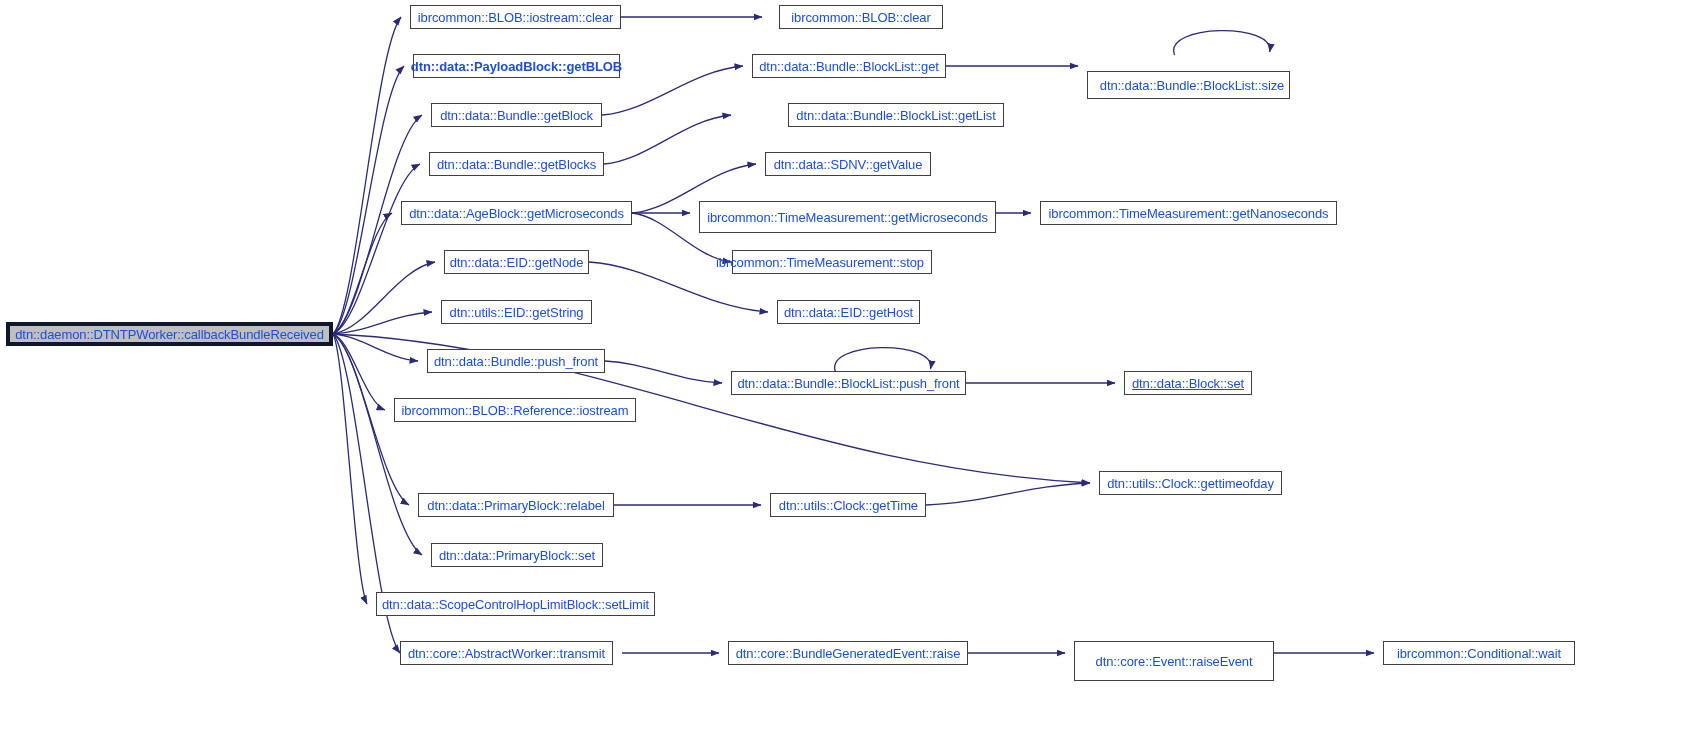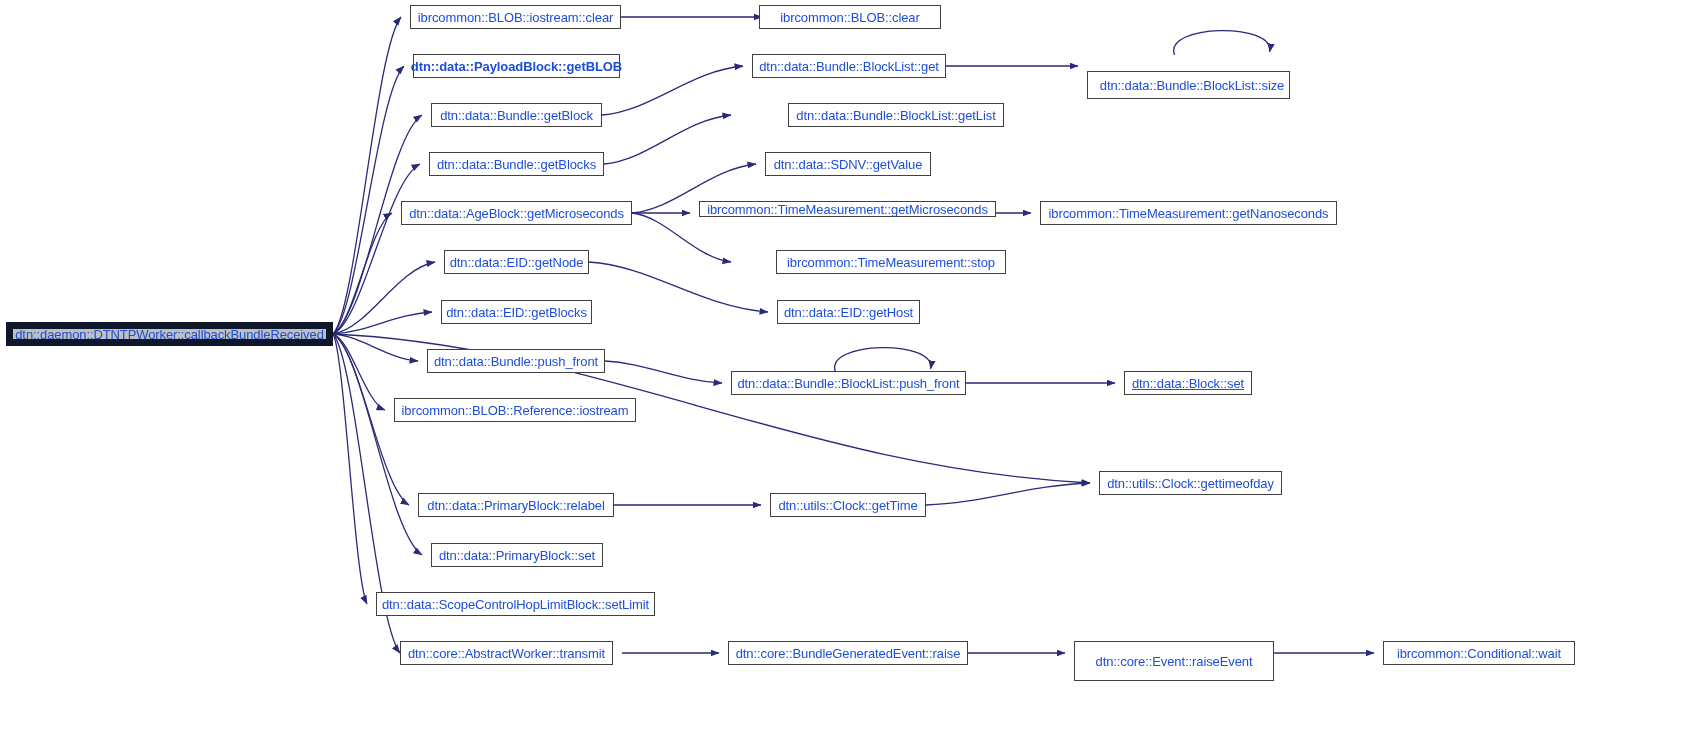--- a/index.html
+++ b/index.html
@@ -32,21 +32,21 @@
     font-size: 13px;
     line-height: 1;
     display: flex;
     align-items: center;
     justify-content: center;
     white-space: nowrap;
     letter-spacing: -0.1px;
   }
   .node.root {
     background: #bfbfbf;
-    border: 7px solid #0f172a;
+    border: 4px solid #0f172a;
     font-weight: normal;
   }
   .node .lbl {
     padding: 0 7px;
   }
 </style>
 </head>
 <body>
 
 <div id="canvas">
@@ -107,65 +107,65 @@
       <div class="node" style="left: 429px; top: 152px; width: 175px; height: 24px;">
         <span class="lbl">dtn::data::Bundle::getBlocks</span>
       </div>
       <div class="node" style="left: 401px; top: 201px; width: 231px; height: 24px;">
         <span class="lbl">dtn::data::AgeBlock::getMicroseconds</span>
       </div>
       <div class="node" style="left: 444px; top: 250px; width: 145px; height: 24px;">
         <span class="lbl">dtn::data::EID::getNode</span>
       </div>
       <div class="node" style="left: 441px; top: 300px; width: 151px; height: 24px;">
-        <span class="lbl">dtn::data::EID::getBlocks</span>
+        <span class="lbl">dtn::utils::EID::getString</span>
       </div>
       <div class="node" style="left: 427px; top: 349px; width: 178px; height: 24px;">
         <span class="lbl">dtn::data::Bundle::push_front</span>
       </div>
       <div class="node" style="left: 394px; top: 398px; width: 242px; height: 24px;">
         <span class="lbl">ibrcommon::BLOB::Reference::iostream</span>
       </div>
       <div class="node" style="left: 418px; top: 493px; width: 196px; height: 24px;">
         <span class="lbl">dtn::data::PrimaryBlock::relabel</span>
       </div>
       <div class="node" style="left: 431px; top: 543px; width: 172px; height: 24px;">
         <span class="lbl">dtn::data::PrimaryBlock::set</span>
       </div>
       <div class="node" style="left: 376px; top: 592px; width: 279px; height: 24px;">
         <span class="lbl">dtn::data::ScopeControlHopLimitBlock::setLimit</span>
       </div>
       <div class="node" style="left: 400px; top: 641px; width: 213px; height: 24px;">
         <span class="lbl">dtn::core::AbstractWorker::transmit</span>
       </div>
-      <div class="node" style="left: 759px; top: 5px; width: 182px; height: 24px;">
+      <div class="node" style="left: 779px; top: 5px; width: 164px; height: 24px;">
         <span class="lbl">ibrcommon::BLOB::clear</span>
       </div>
       <div class="node" style="left: 752px; top: 54px; width: 194px; height: 24px;">
         <span class="lbl">dtn::data::Bundle::BlockList::get</span>
       </div>
       <div class="node" style="left: 740px; top: 103px; width: 216px; height: 24px; margin-left: 48px;">
         <span class="lbl">dtn::data::Bundle::BlockList::getList</span>
       </div>
       <div class="node" style="left: 765px; top: 152px; width: 166px; height: 24px;">
         <span class="lbl">dtn::data::SDNV::getValue</span>
       </div>
-      <div class="node" style="left: 699px; top: 201px; width: 297px; height: 16px; text-align: right;">
+      <div class="node" style="left: 699px; top: 201px; width: 297px; height: 32px; text-align: right;">
         <span class="lbl">ibrcommon::TimeMeasurement::getMicroseconds</span>
       </div>
-      <div class="node" style="left: 776px; top: 250px; width: 230px; height: 24px;">
+      <div class="node" style="left: 732px; top: 250px; width: 200px; height: 24px; justify-content: flex-end;">
         <span class="lbl">ibrcommon::TimeMeasurement::stop</span>
       </div>
       <div class="node" style="left: 777px; top: 300px; width: 143px; height: 24px;">
         <span class="lbl">dtn::data::EID::getHost</span>
       </div>
       <div class="node" style="left: 731px; top: 371px; width: 235px; height: 24px;">
         <span class="lbl">dtn::data::Bundle::BlockList::push_front</span>
       </div>
-      <div class="node" style="left: 770px; top: 493px; width: 156px; height: 24px;">
+      <div class="node" style="left: 770px; top: 493px; width: 156px; height: 24px; justify-content: flex-end;">
         <span class="lbl">dtn::utils::Clock::getTime</span>
       </div>
       <div class="node" style="left: 728px; top: 641px; width: 240px; height: 24px;">
         <span class="lbl">dtn::core::BundleGeneratedEvent::raise</span>
       </div>
       <div class="node" style="left: 1087px; top: 71px; width: 203px; height: 28px; padding-left: 7px;">
         <span class="lbl">dtn::data::Bundle::BlockList::size</span>
       </div>
       <div class="node" style="left: 1040px; top: 201px; width: 297px; height: 24px;">
         <span class="lbl">ibrcommon::TimeMeasurement::getNanoseconds</span>

